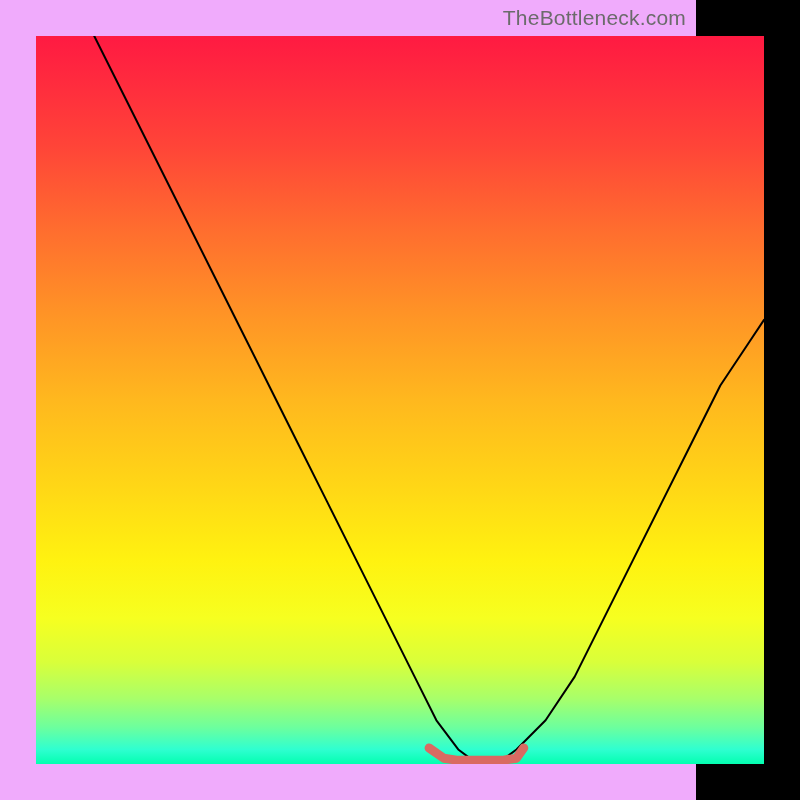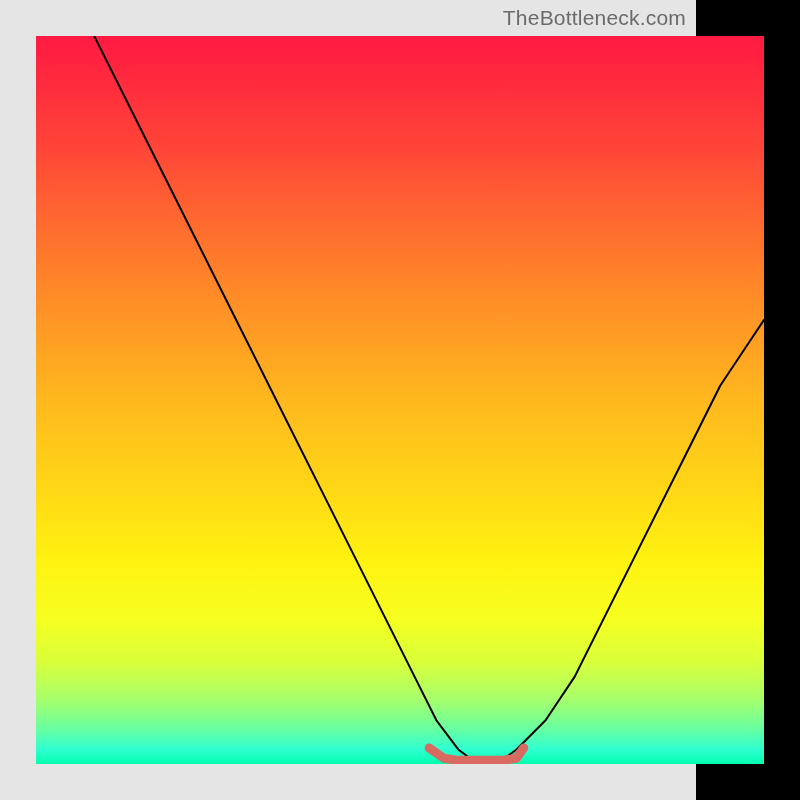--- a/index.html
+++ b/index.html
@@ -8,21 +8,21 @@
     width: 800px;
     height: 800px;
     background: #000;
     overflow: hidden;
     font-family: Arial, Helvetica, sans-serif;
   }
   .frame {
     position: relative;
     width: 696px;
     height: 800px;
-    background: #e5e5e5;
+    background: #f0abfc;
   }
   .plot-area {
     position: absolute;
     left: 36px;
     top: 36px;
     width: 728px;
     height: 728px;
     background: linear-gradient(to bottom,
       #ff1a42 0%,
       #ff2a3e 6%,

